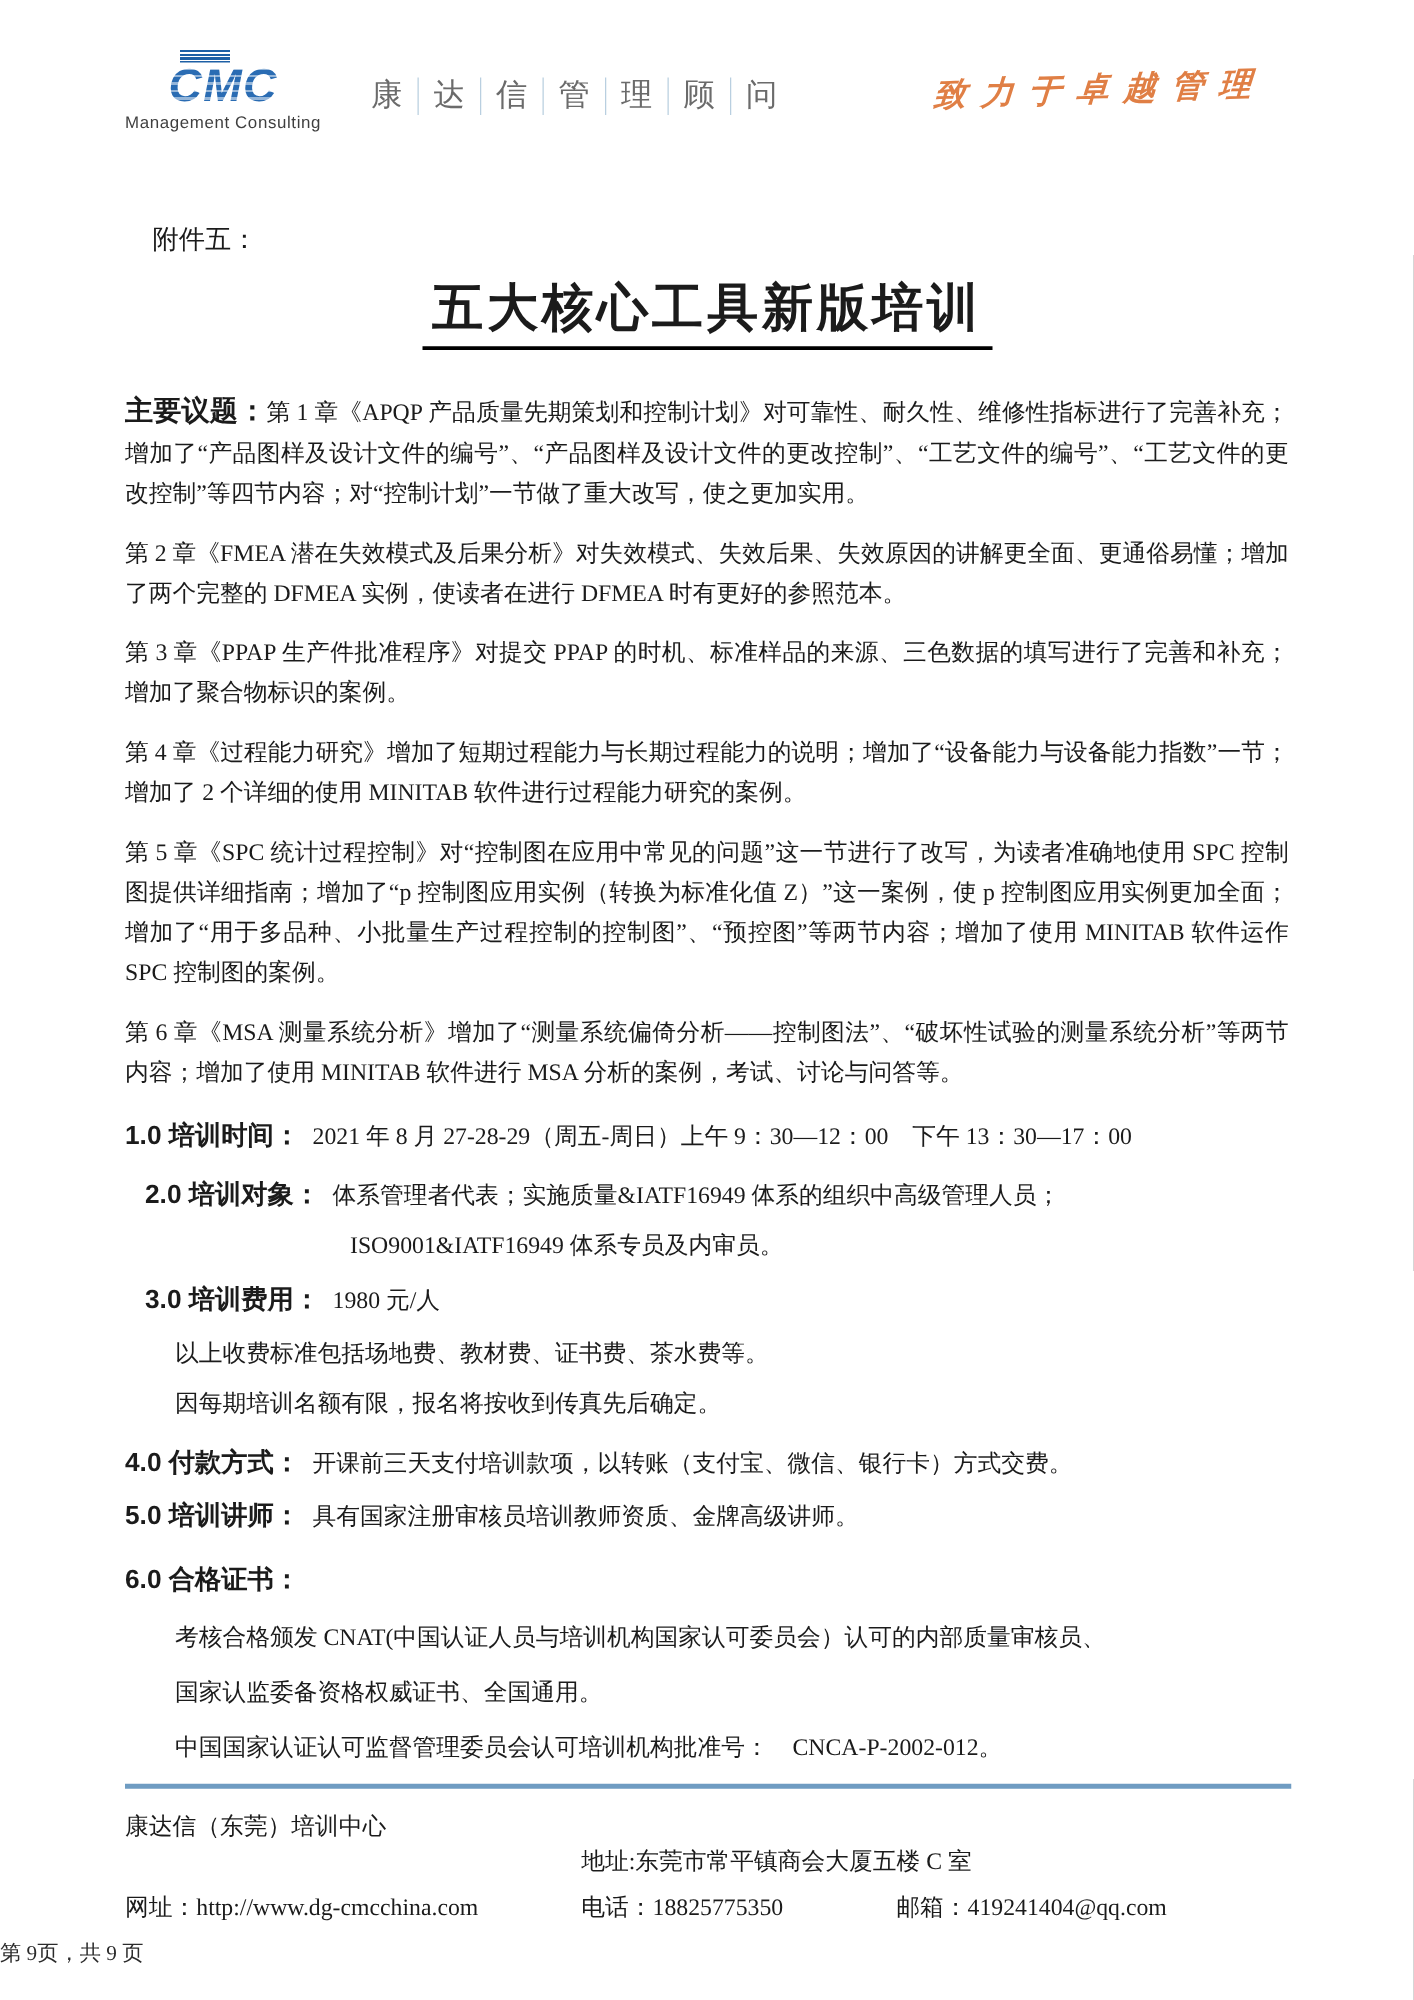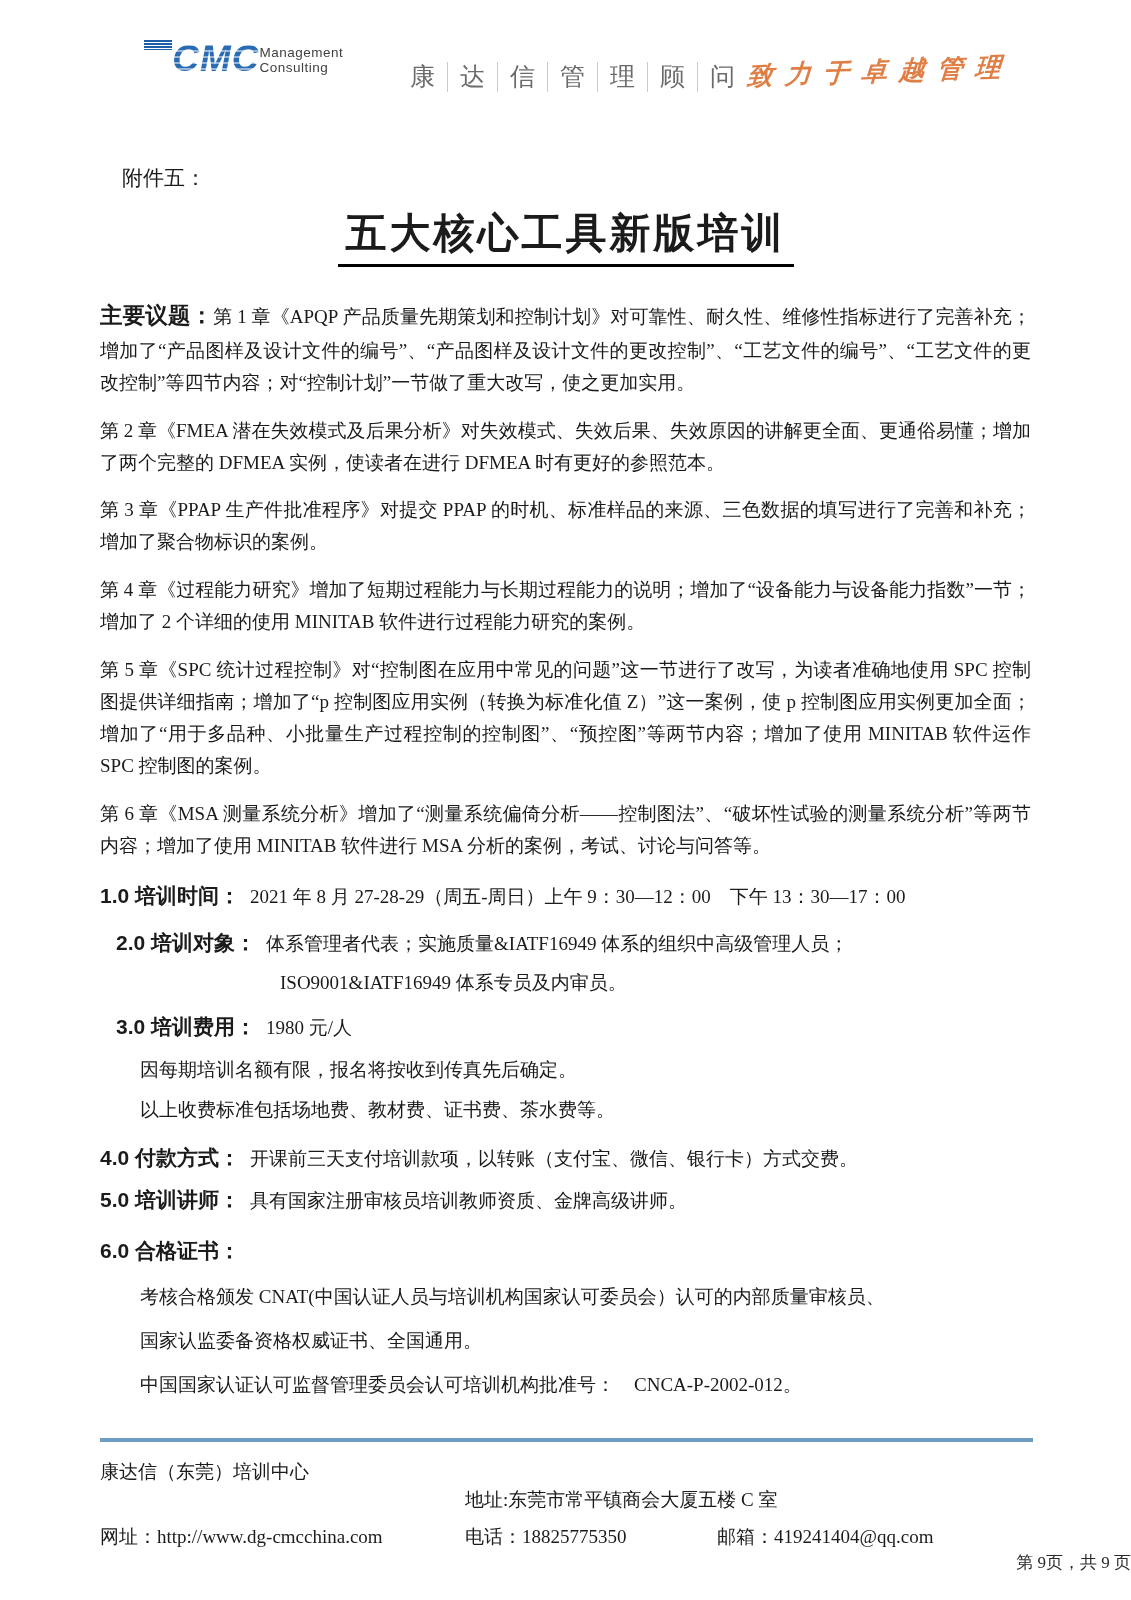--- a/index.html
+++ b/index.html
@@ -6,21 +6,21 @@
   html,body { margin:0; padding:0; background:#9a9a9a; }
   .page {
     width:1131px; height:1600px; margin:0 auto; background:#ffffff;
     position:relative; overflow:hidden;
     font-family:"Liberation Serif","DejaVu Serif",serif; color:#1b1b1b;
   }
   .content { padding:0 100px; }
 
   
   .header { display:flex; align-items:flex-start; padding:40px 100px 0 100px; }
-  .logo-block { display:flex; flex-direction:row; align-items:center; }
+  .logo-block { display:flex; flex-direction:column; align-items:center; }
   .logo-flag { width:40px; height:10px; align-self:flex-start; margin-left:44px;
     background:repeating-linear-gradient(to bottom,#1d5fa5 0 2px,#ffffff 2px 3px); }
   .logo-cmc { position:relative; font-family:"Liberation Sans","DejaVu Sans",sans-serif;
     font-weight:bold; font-style:italic; font-size:37px; line-height:1; letter-spacing:1px;
     color:#2a6cb3; }
   .logo-cmc::after { content:""; position:absolute; inset:0;
     background:repeating-linear-gradient(to bottom,transparent 0 4px,rgba(255,255,255,.5) 4px 6px); }
   .logo-sub { font-family:"Liberation Sans","DejaVu Sans",sans-serif; font-size:13.5px;
     color:#3f3f3f; margin-top:3px; letter-spacing:.5px; }
   .logo-cn { display:flex; align-items:center; margin:22px 0 0 28px; }
@@ -44,26 +44,26 @@
   .sec { font-size:19px; line-height:1.45; margin:12px 0 0 0; }
   .sec-label { font-family:"Liberation Sans","DejaVu Sans",sans-serif;
     font-weight:bold; font-size:21px; margin-right:10px; }
   .sec.mt16 { margin-top:16px;margin-left:16px; }
   .sec.mt20 { margin-top:20px; }
   .sub-line { font-size:19px; margin:12px 0 0 0; padding-left:180px; }
   .note-line { font-size:19px; margin:14px 0 0 0; padding-left:40px; }
   .cert-line { font-size:19px; margin:18px 0 0 0; padding-left:40px; }
 
   
-  .footer { position:absolute; left:100px; right:98px; bottom:50px; }
+  .footer { position:absolute; left:100px; right:98px; bottom:61px; }
   .footer-rule { height:4px; background:#6f9cc2; }
   .footer-grid { display:grid; grid-template-columns:365px 252px 1fr;
     font-size:19px; row-gap:11px; margin-top:17px; }
   .footer-grid .cell { white-space:nowrap; }
-  .page-num { position:absolute; left:0; right:0; bottom:26px; text-align:right;
+  .page-num { position:absolute; left:0; right:0; bottom:26px; text-align:left;
     font-size:17px; color:#2b2b2b; }
 </style>
 </head>
 <body>
 
 <div class="page">
 
   <div class="header">
     <div class="logo-block">
       <div class="logo-flag"></div>
@@ -97,22 +97,22 @@
     <p class="body-par">第 4 章《过程能力研究》增加了短期过程能力与长期过程能力的说明；增加了“设备能力与设备能力指数”一节；增加了 2 个详细的使用 MINITAB 软件进行过程能力研究的案例。</p>
     <p class="body-par">第 5 章《SPC 统计过程控制》对“控制图在应用中常见的问题”这一节进行了改写，为读者准确地使用 SPC 控制图提供详细指南；增加了“p 控制图应用实例（转换为标准化值 Z）”这一案例，使 p 控制图应用实例更加全面；增加了“用于多品种、小批量生产过程控制的控制图”、“预控图”等两节内容；增加了使用 MINITAB 软件运作 SPC 控制图的案例。</p>
     <p class="body-par">第 6 章《MSA 测量系统分析》增加了“测量系统偏倚分析——控制图法”、“破坏性试验的测量系统分析”等两节内容；增加了使用 MINITAB 软件进行 MSA 分析的案例，考试、讨论与问答等。</p>
 
     <div class="sec mt20"><span class="sec-label">1.0 培训时间：</span><span>2021 年 8 月 27-28-29（周五-周日）上午 9：30—12：00　下午 13：30—17：00</span></div>
 
     <div class="sec mt16"><span class="sec-label">2.0 培训对象：</span><span>体系管理者代表；实施质量&amp;IATF16949 体系的组织中高级管理人员；</span></div>
     <div class="sub-line">ISO9001&amp;IATF16949 体系专员及内审员。</div>
 
     <div class="sec mt16"><span class="sec-label">3.0 培训费用：</span><span>1980 元/人</span></div>
+    <div class="note-line">以上收费标准包括场地费、教材费、证书费、茶水费等。</div>
     <div class="note-line">因每期培训名额有限，报名将按收到传真先后确定。</div>
-    <div class="note-line">以上收费标准包括场地费、教材费、证书费、茶水费等。</div>
 
     <div class="sec mt20"><span class="sec-label">4.0 付款方式：</span><span>开课前三天支付培训款项，以转账（支付宝、微信、银行卡）方式交费。</span></div>
 
     <div class="sec"><span class="sec-label">5.0 培训讲师：</span><span>具有国家注册审核员培训教师资质、金牌高级讲师。</span></div>
 
     <div class="sec mt20"><span class="sec-label">6.0 合格证书：</span></div>
     <div class="cert-line">考核合格颁发 CNAT(中国认证人员与培训机构国家认可委员会）认可的内部质量审核员、</div>
     <div class="cert-line">国家认监委备资格权威证书、全国通用。</div>
     <div class="cert-line">中国国家认证认可监督管理委员会认可培训机构批准号：　CNCA-P-2002-012。</div>
 

